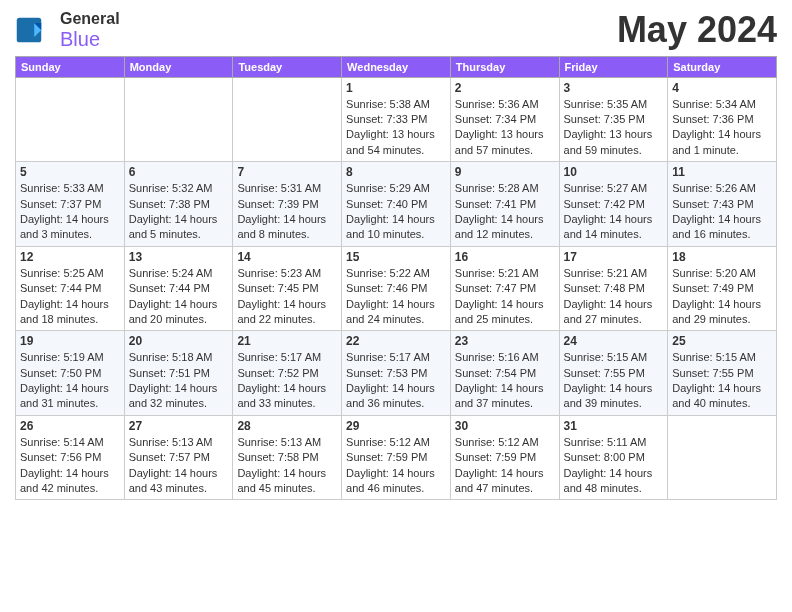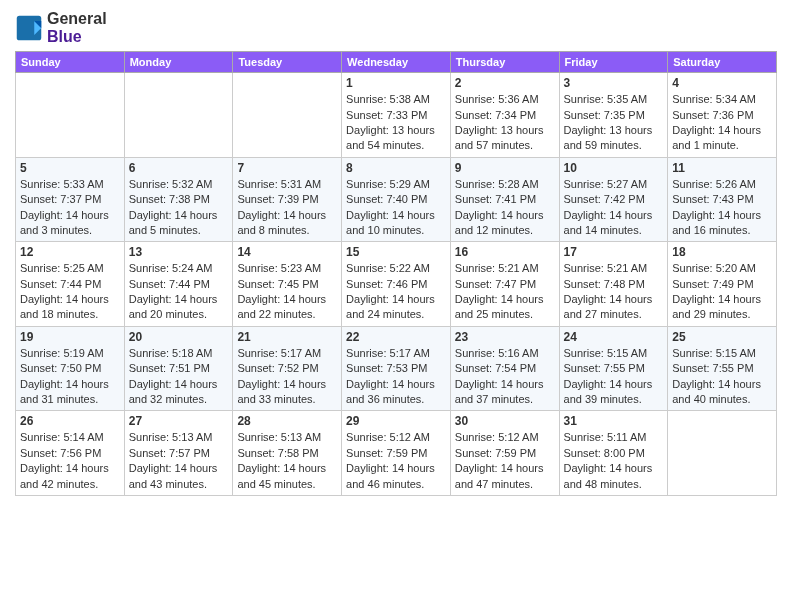--- a/index.html
+++ b/index.html
@@ -23,30 +23,31 @@
     }
     .logo {
       display: flex;
       align-items: center;
       gap: 4px;
     }
     .logo-text {
       display: flex;
       flex-direction: column;
       line-height: 1.1;
+      margin-left: 13px;
     }
     .logo-general {
       font-size: 16px;
       font-weight: bold;
       color: #333;
     }
     .logo-blue {
-      font-size: 16px;
-      font-weight: bold;
-      color: #4c1d95;
+      font-size: 20px;
+      font-weight: normal;
+      color: #8b5cf6;
     }
     .logo-icon {
       width: 28px;
       height: 28px;
     }
     .title-block {
       text-align: right;
     }
     .month-title {
       font-size: 36px;
@@ -113,20 +114,21 @@
         <rect x="2" y="2" width="28" height="28" rx="3" fill="#1a6faa"></rect>
         <polygon points="22,8 30,16 22,24" fill="#4db8ff"></polygon>
         <polygon points="22,8 30,8 30,16" fill="#0055aa"></polygon>
       </svg>
       <div class="logo-text">
         <span class="logo-general">General</span>
         <span class="logo-blue">Blue</span>
       </div>
     </div>
     <div class="title-block">
+      <div class="month-title">May 2024</div>
     </div>
   </div>
 
   <table class="calendar">
     <thead>
       <tr>
         <th>Sunday</th>
         <th>Monday</th>
         <th>Tuesday</th>
         <th>Wednesday</th>

